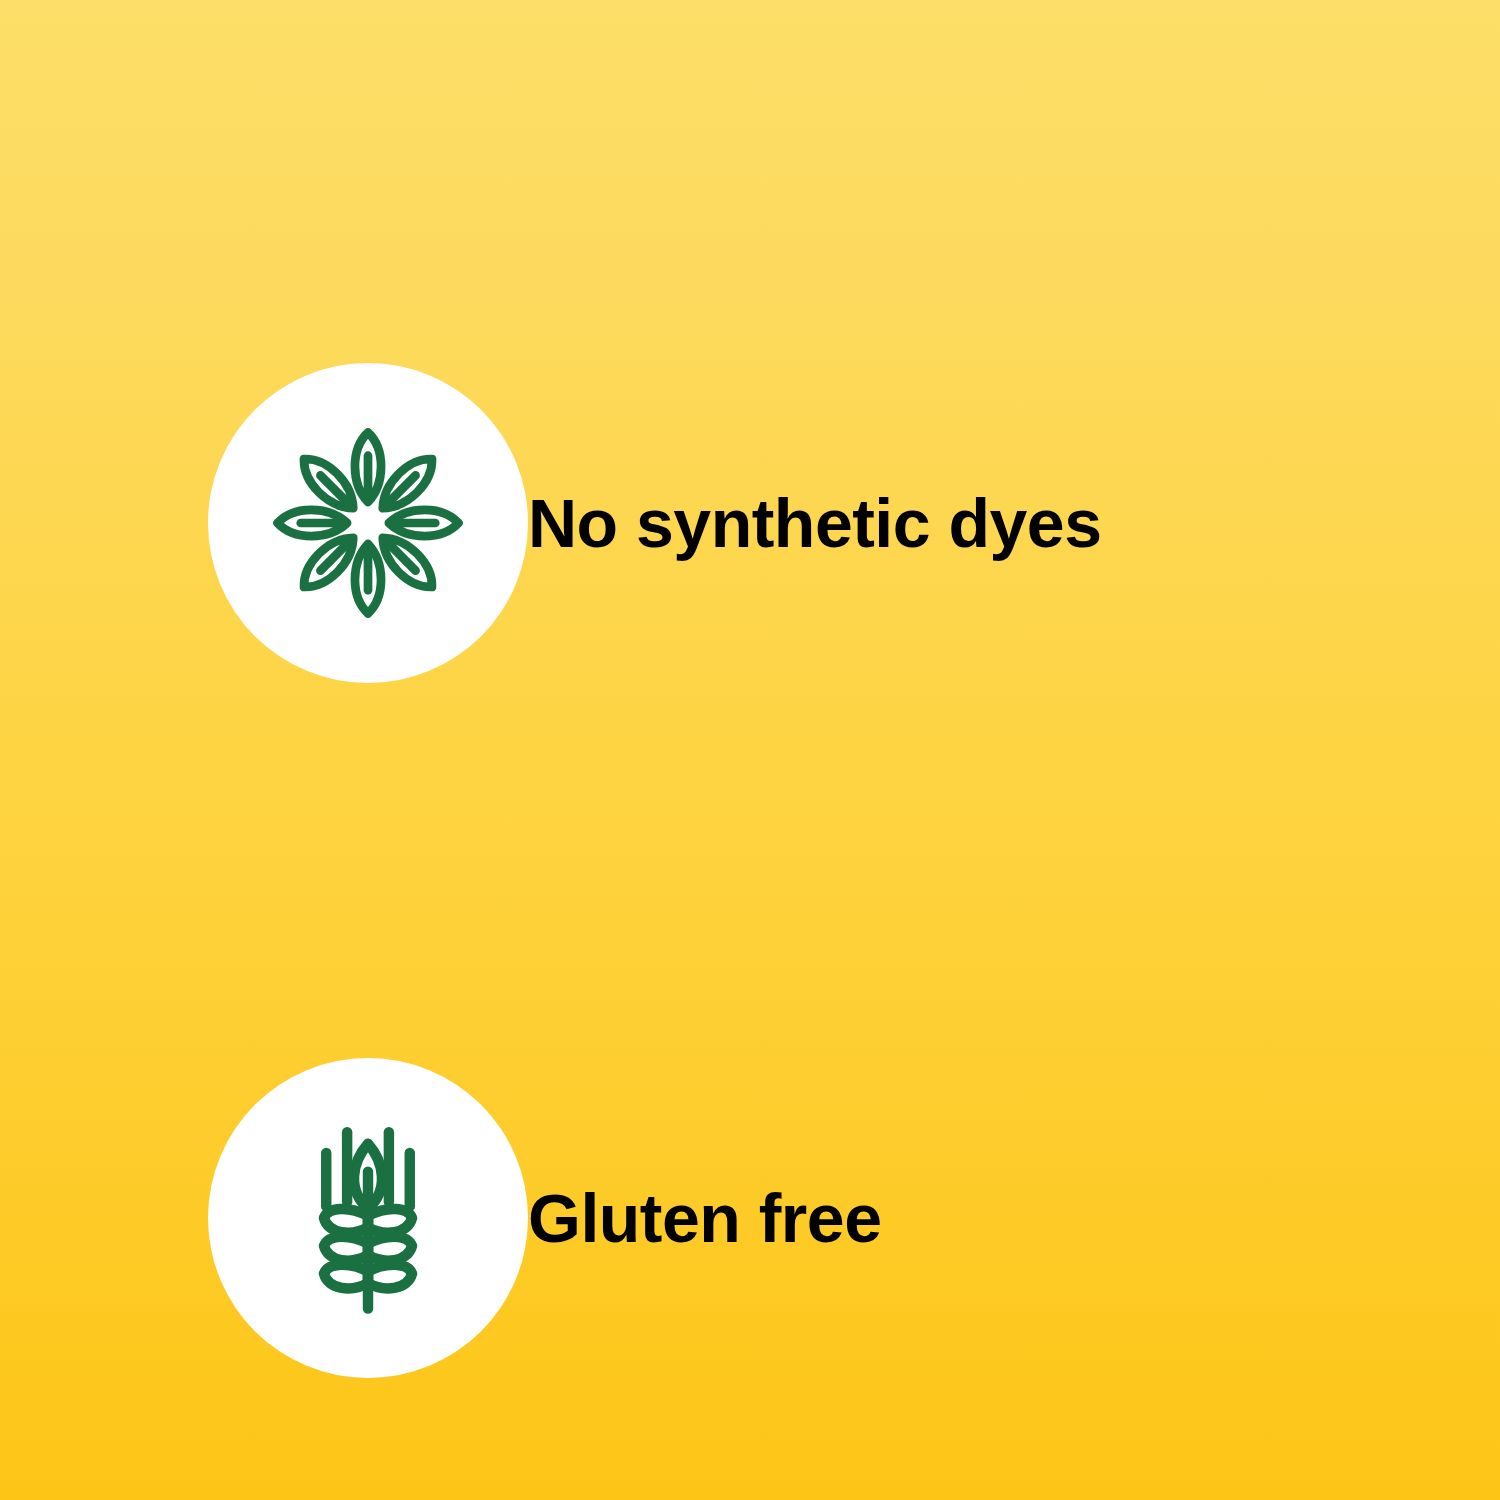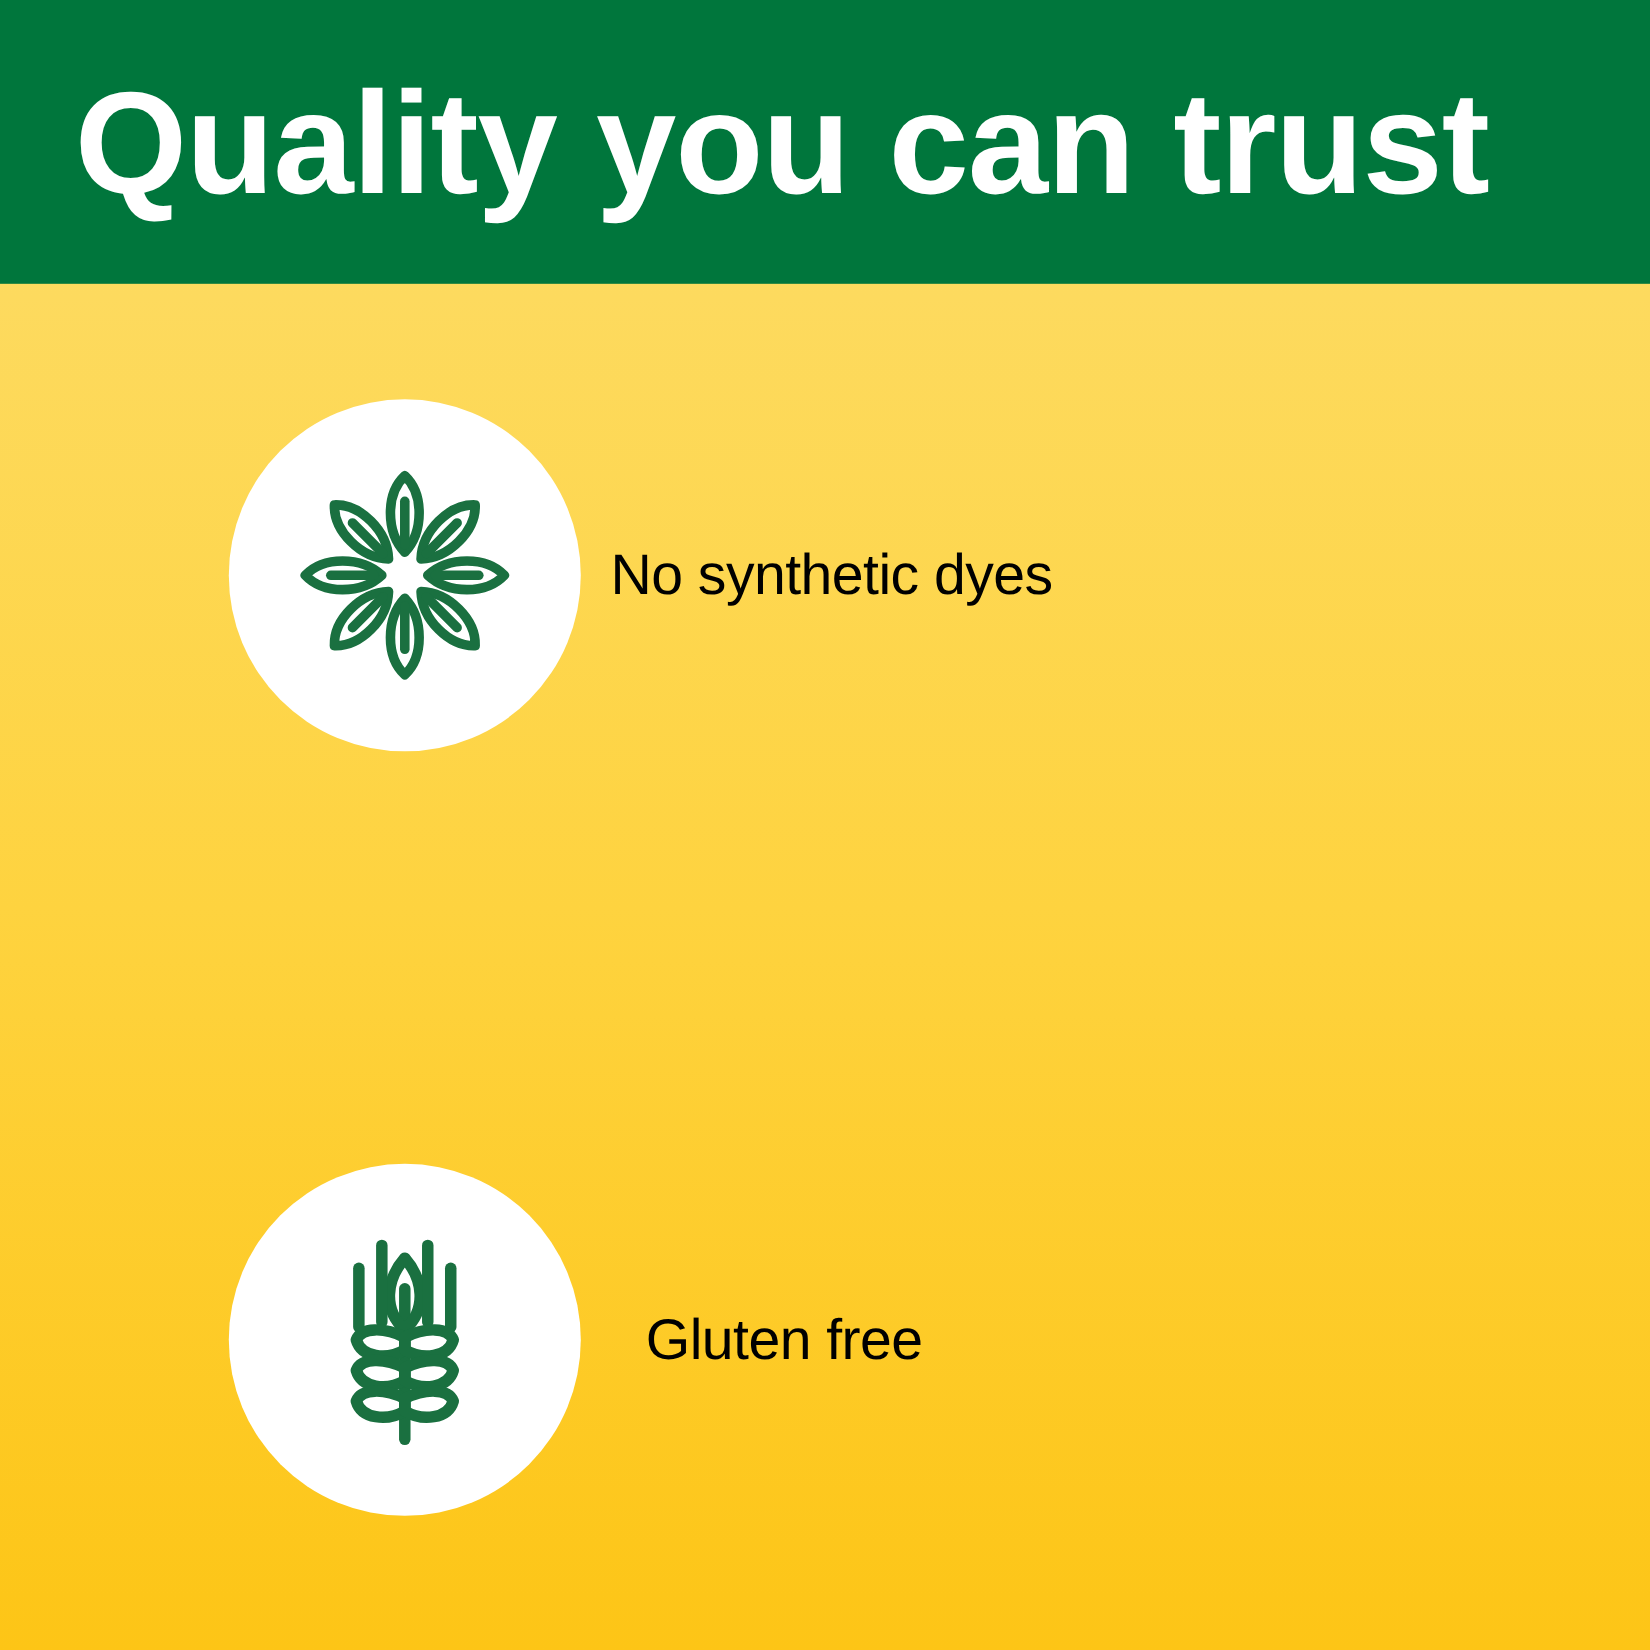--- a/index.html
+++ b/index.html
@@ -62,58 +62,54 @@
   .feature-row {
     position: absolute;
     left: 208px;
     display: flex;
     align-items: center;
     height: 320px;
   }
 
   .feature-row.row-0 { top: 105px; }
   .feature-row.row-1 { top: 445px; }
-  .feature-row.row-2 { top: 800px; gap: 32px; }
+  .feature-row.row-2 { top: 800px; }
 
   .feature-icon-circle {
     width: 320px;
     height: 320px;
     border-radius: 50%;
     background: #FFFFFF;
     display: flex;
     align-items: center;
     justify-content: center;
     flex: 0 0 auto;
   }
 
   .feature-icon-circle svg {
     width: 232px;
     height: 232px;
     display: block;
   }
 
   .feature-label {
-    margin-left: 27px;
     color: #000000;
     font-family: "Liberation Sans Narrow", "Liberation Sans", sans-serif;
-    font-weight: 400;
-    font-size: 52px;
+    font-weight: 700;
+    font-size: 68px;
     line-height: 72px;
     letter-spacing: -0.5px;
     white-space: nowrap;
   }
 </style>
 </head>
 <body>
 
 <div id="page">
 
-  <div id="header-banner">
-    <div id="page-title">Quality you can trust</div>
-  </div>
 
   <div id="feature-list">
 
     <div class="feature-row row-0">
       <div class="feature-icon-circle">
         <svg viewBox="0 0 200 200" xmlns="http://www.w3.org/2000/svg">
           <g fill="none" stroke="#1A7040" stroke-width="7.5" stroke-linecap="round" stroke-linejoin="round">
             <g transform="translate(100,100)">
 
               <g transform="rotate(0)">

